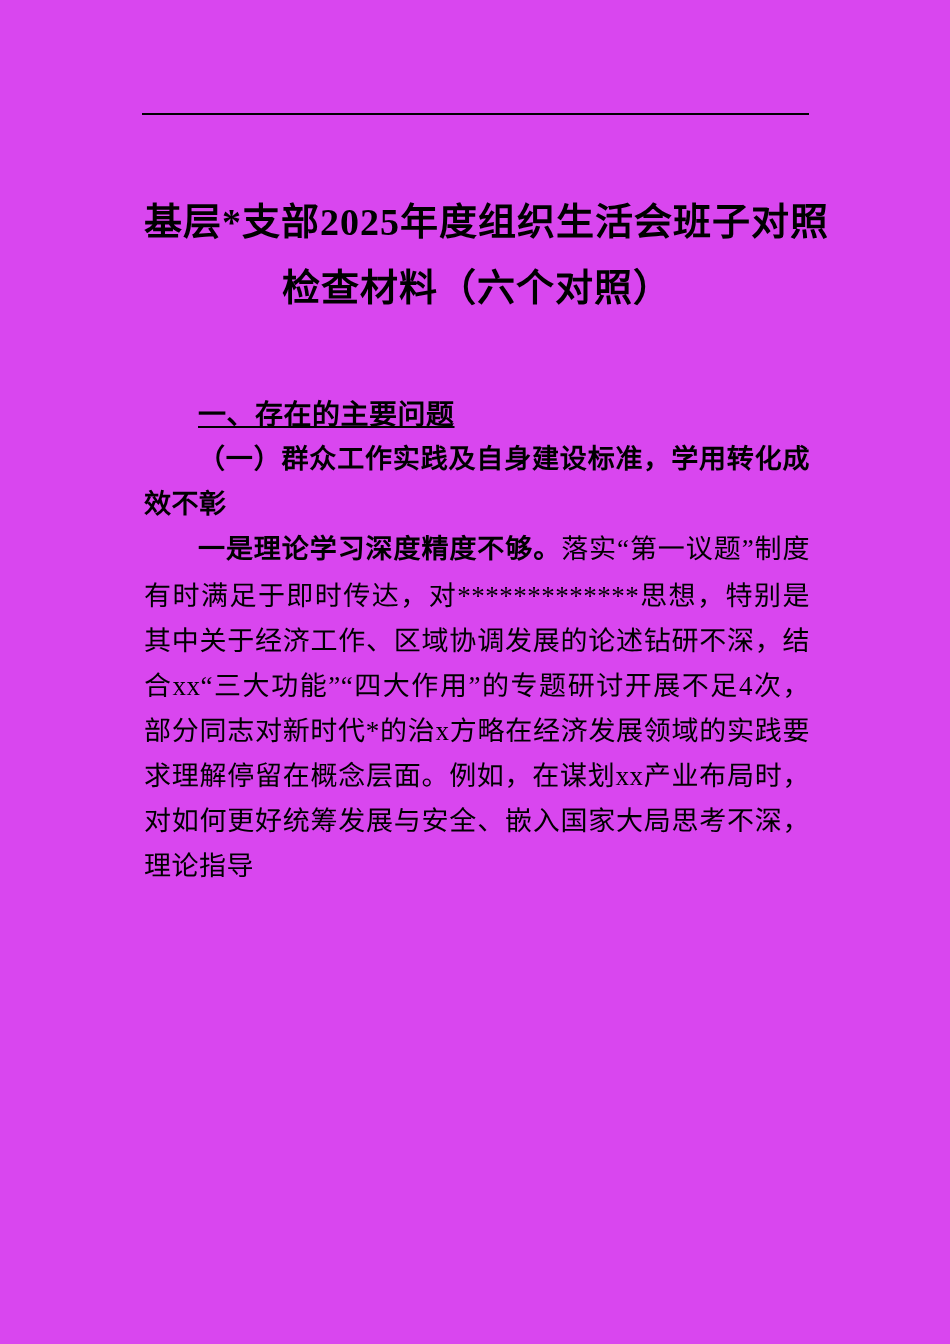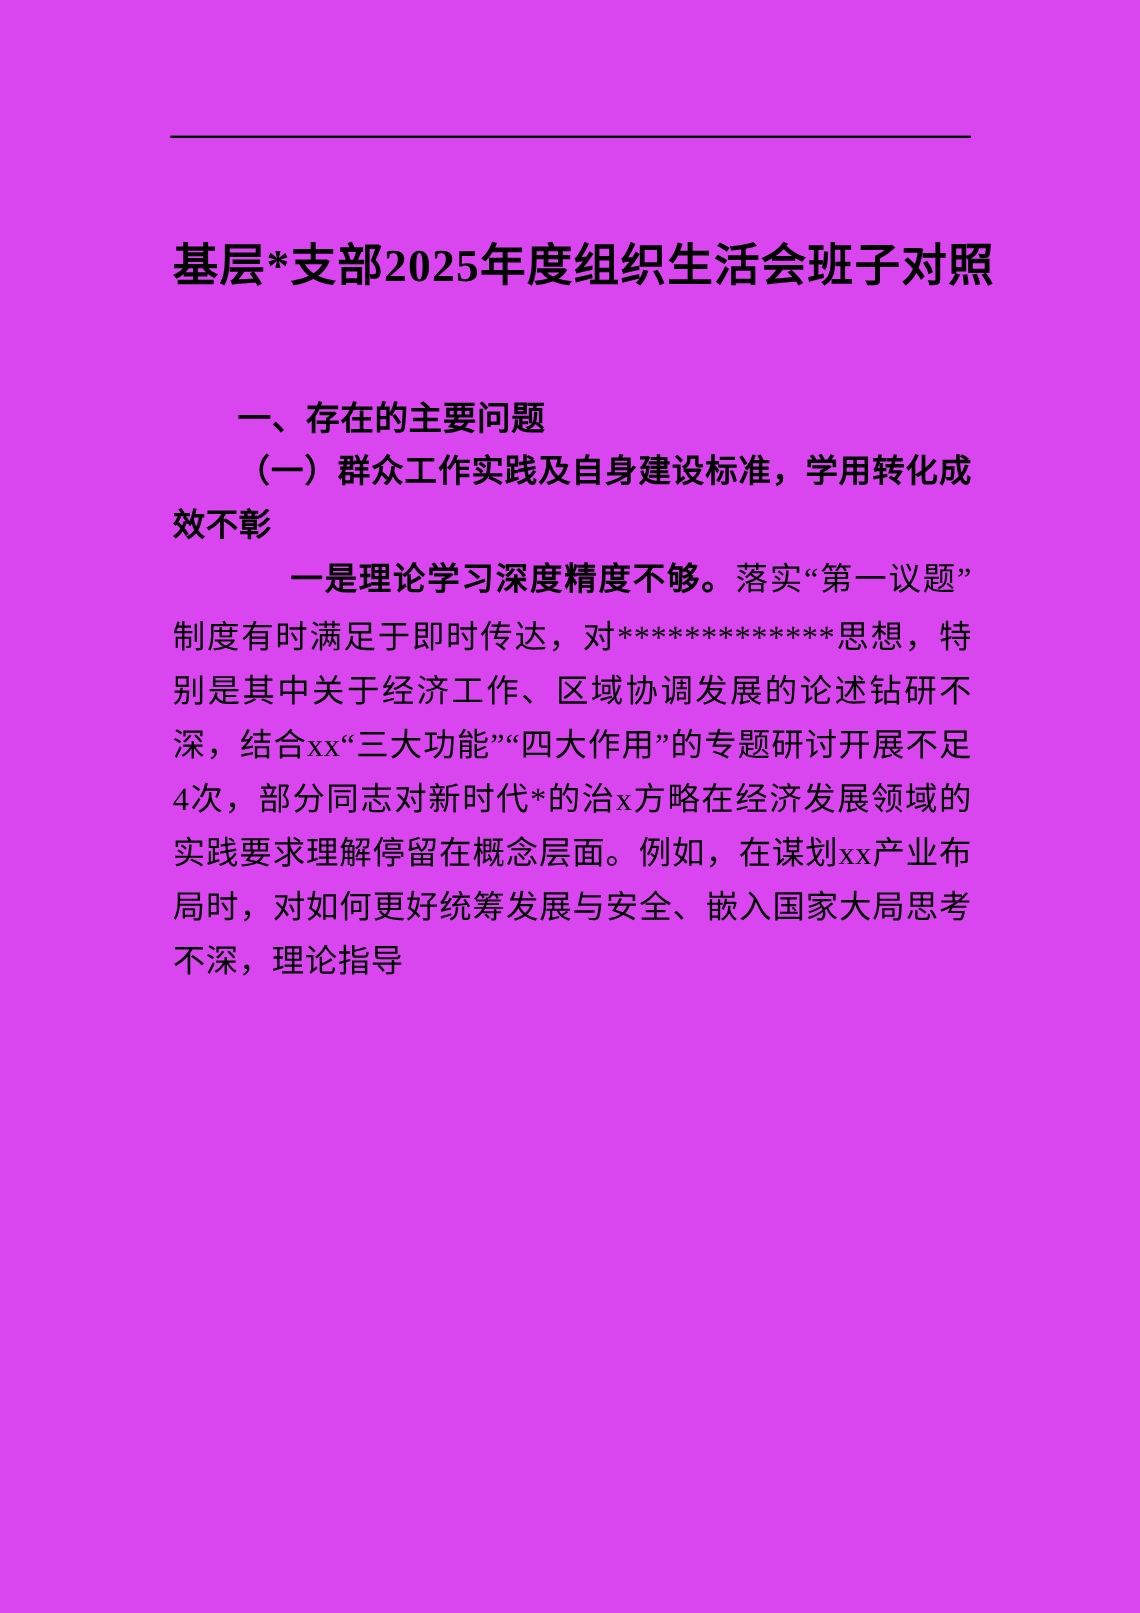--- a/index.html
+++ b/index.html
@@ -52,45 +52,46 @@
     letter-spacing: 0.5px;
   }
   .sec-heading {
     margin: 0;
     font-family: "Liberation Sans", "DejaVu Sans", sans-serif;
     font-weight: bold;
     font-size: 28px;
     line-height: 45px;
     text-indent: 54px;
     letter-spacing: 0.5px;
+    text-decoration: underline;
   }
   .sub-heading {
     margin: 0;
     font-size: 27px;
     line-height: 45px;
     font-weight: 600;
     text-align: justify;
     text-indent: 54px;
     letter-spacing: 0.5px;
   }
   .point-lead {
     font-family: Liberation Mono, monospace;
     font-weight: bold;
-    margin-left: 44px;
   }
 </style>
 </head>
 <body>
 
 <div class="page">
   <div class="header-rule"></div>
   <div class="content">
 
     <h1 class="doc-title">
       <span class="title-line">基层*支部2025年度组织生活会班子对照</span>
+      <span class="title-line">检查材料（六个对照）</span>
     </h1>
 
 
     <h2 class="sec-heading">一、存在的主要问题</h2>
 
 
     <h3 class="sub-heading">（一）群众工作实践及自身建设标准，学用转化成效不彰</h3>
 
     <p class="body-par"><strong class="point-lead">一是理论学习深度精度不够。</strong><span>落实“第一议题”制度有时满足于即时传达，对*************思想，特别是其中关于经济工作、区域协调发展的论述钻研不深，结合xx“三大功能”“四大作用”的专题研讨开展不足4次，部分同志对新时代*的治x方略在经济发展领域的实践要求理解停留在概念层面。例如，在谋划xx产业布局时，对如何更好统筹发展与安全、嵌入国家大局思考不深，理论指导</span></p>
 

